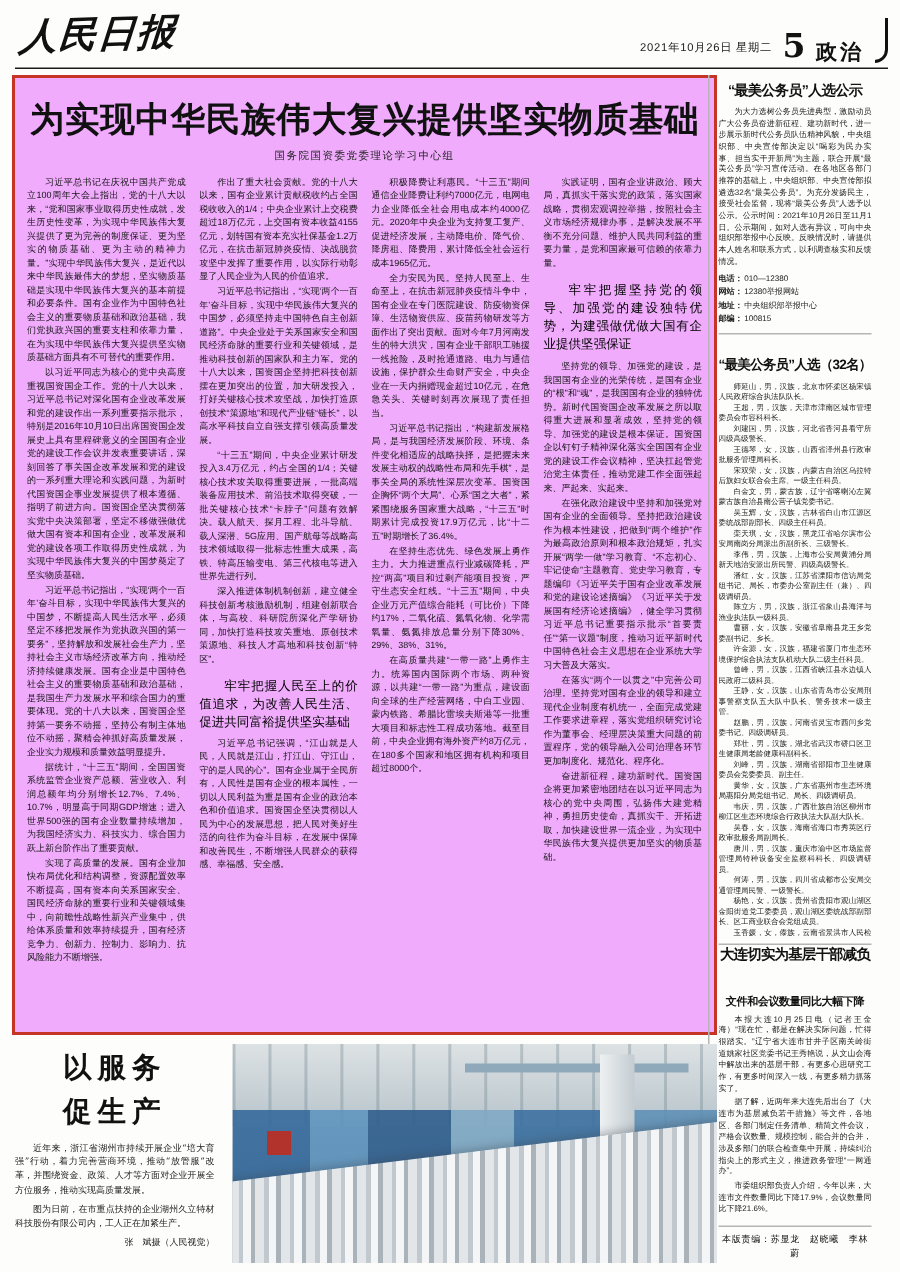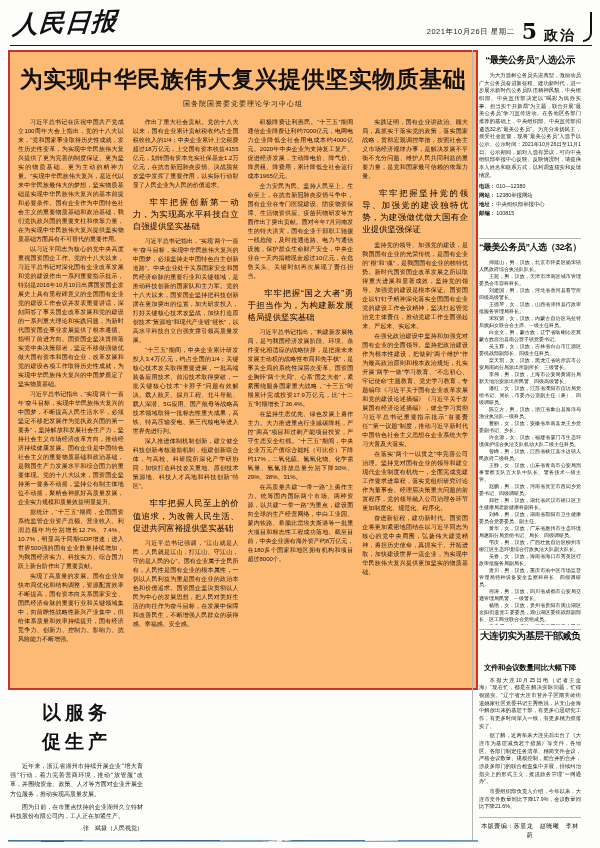--- a/index.html
+++ b/index.html
@@ -13,46 +13,46 @@
   
   .header{position:absolute;left:10px;right:8px;top:4px;height:42px;border-bottom:1.5px solid #1a1a1a;}
   .masthead{position:absolute;left:2px;bottom:4px;font-family:"DejaVu Serif",serif;font-weight:bold;font-style:italic;font-size:25px;letter-spacing:1px;transform:skewX(-6deg) rotate(-2deg);transform-origin:left bottom;}
   .header-right{position:absolute;right:0;bottom:3px;display:flex;align-items:flex-end;gap:7px;margin-left:28px;}
   .date{font-size:7.5px;color:#222;padding-bottom:5px;letter-spacing:.5px;}
   .pageno{font-family:"DejaVu Serif",serif;font-size:22px;font-weight:bold;line-height:1;}
   .section{font-family:"DejaVu Serif",serif;font-size:14px;font-weight:bold;line-height:1;letter-spacing:2px;}
   .corner{width:9px;height:30px;border-right:2.5px solid #111;border-bottom:2.5px solid #111;border-radius:0 0 11px 0;}
 
   
-  .article{position:absolute;left:8px;top:50px;width:470px;height:640px;border:2px solid var(--accent_red);padding:4px 8px;overflow:hidden;background:#fdba74;}
+  .article{position:absolute;left:8px;top:50px;width:470px;height:640px;border:2px solid var(--accent_red);padding:4px 8px;overflow:hidden;background:#f0abfc;}
   .article h1{font-size:23px;font-weight:900;text-align:center;letter-spacing:.5px;margin:9px 0 5px;line-height:1.25;}
   .byline{font-size:7px;text-align:center;color:#222;margin-bottom:9px;letter-spacing:1px;}
   .cols{display:flex;gap:9px;height:556px;overflow:hidden;}
   .col{flex:1 1 0;overflow:hidden;}
   .blk.p{font-size:6px;line-height:1.5;text-align:justify;text-indent:2em;margin-bottom:1px;color:#141414;}
   .blk.h{font-size:8.4px;line-height:1.45;font-weight:normal;text-align:justify;text-indent:2em;margin:6px 0 5px;color:#000;}
 
   
   .sidebar{position:absolute;left:472px;top:50px;width:110px;height:792px;border-left:1px solid var(--divider);padding:2px 1px 2px 6px;display:flex;flex-direction:column;overflow:hidden;}
   .sb h2{text-align:center;font-weight:bold;}
   .notice h2{font-size:9.5px;letter-spacing:-.5px;margin:2px 0 5px;}
   .sp{font-size:5.3px;line-height:1.45;text-align:justify;text-indent:2em;margin-bottom:2px;color:#1a1a1a;}
   .contacts{margin:3px 0 4px;}
   .contact{font-size:5.4px;line-height:1.65;color:#1a1a1a;}
   .contact b{font-weight:bold;margin-right:1px;}
-  .roster{border-top:1px solid var(--divider);margin-top:16px;padding-top:2px;flex:1 1 0;overflow:hidden;}
+  .roster{border-top:1px solid var(--divider);margin-top:0;padding-top:14px;flex:1 1 0;overflow:hidden;}
   .roster h2{font-size:9px;letter-spacing:-.5px;margin-bottom:5px;}
   .re{font-size:5px;line-height:1.4;text-align:justify;text-indent:2em;color:#1a1a1a;}
   .newsbox{border-top:1px solid var(--divider);margin-top:4px;padding-top:0;}
   .newsbox h2{font-size:9.6px;letter-spacing:-.5px;margin-bottom:3px;}
   .newsbox h3{font-size:7.4px;font-weight:bold;text-align:center;margin-bottom:4px;letter-spacing:-.3px;margin-top:20px;}
   .editors{border-top:1px solid var(--divider);margin-top:4px;padding-top:4px;font-size:6px;text-align:center;letter-spacing:.5px;color:#111;}
 
   
-  .photo-section{position:absolute;left:8px;top:696px;width:470px;height:146px;display:flex;gap:7px;flex-direction:column;}
+  .photo-section{position:absolute;left:8px;top:696px;width:470px;height:146px;display:flex;gap:7px;}
   .photo-text{width:140px;padding:2px 5px 0 2px;}
   .ptitle{font-family:"DejaVu Serif",serif;font-size:19px;font-weight:bold;text-align:center;letter-spacing:4px;line-height:1.55;}
   .cap{font-family:"DejaVu Serif",serif;font-size:6px;line-height:1.55;text-align:justify;text-indent:2em;color:#222;margin-top:4px;}
   .credit{font-family:"DejaVu Serif",serif;font-size:6px;text-align:right;margin-top:3px;color:#222;}
   .photo{flex:1;position:relative;overflow:hidden;background:linear-gradient(180deg,#d3dadd 0%,#bcc8ce 22%,#a3b7c1 40%,#93aab6 55%);}
   .ph-ceiling{position:absolute;left:0;top:0;width:100%;height:38%;background:repeating-linear-gradient(90deg,rgba(110,130,142,.35) 0 2px,transparent 2px 24px),linear-gradient(180deg,#dde2e4,#b7c4cb);}
   .ph-beam{position:absolute;left:48%;top:9%;width:46%;height:4%;background:#8fa9ba;}
   .ph-machines{position:absolute;left:0;top:30%;width:100%;height:34%;background:linear-gradient(90deg,#33689b 0 16%,#5d93bd 16% 28%,#2d5c8c 28% 45%,#7fa9c4 45% 58%,#3a6f9f 58% 76%,#5d8fb6 76% 100%);opacity:.88;}
   .ph-pillar{position:absolute;right:17%;top:5%;width:7%;height:48%;background:linear-gradient(90deg,#eef1f2,#c3ccd1);}
   .ph-red{position:absolute;left:7%;top:40%;width:5%;height:11%;background:#b2332c;}
@@ -81,32 +81,30 @@
 
       <div class="blk p">习近平总书记在庆祝中国共产党成立100周年大会上指出，党的十八大以来，“党和国家事业取得历史性成就，发生历史性变革，为实现中华民族伟大复兴提供了更为完善的制度保证、更为坚实的物质基础、更为主动的精神力量。”实现中华民族伟大复兴，是近代以来中华民族最伟大的梦想，坚实物质基础是实现中华民族伟大复兴的基本前提和必要条件。国有企业作为中国特色社会主义的重要物质基础和政治基础，我们党执政兴国的重要支柱和依靠力量，在为实现中华民族伟大复兴提供坚实物质基础方面具有不可替代的重要作用。</div>
           <div class="blk p">以习近平同志为核心的党中央高度重视国资国企工作。党的十八大以来，习近平总书记对深化国有企业改革发展和党的建设作出一系列重要指示批示，特别是2016年10月10日出席国资国企发展史上具有里程碑意义的全国国有企业党的建设工作会议并发表重要讲话，深刻回答了事关国企改革发展和党的建设的一系列重大理论和实践问题，为新时代国资国企事业发展提供了根本遵循、指明了前进方向。国资国企坚决贯彻落实党中央决策部署，坚定不移做强做优做大国有资本和国有企业，改革发展和党的建设各项工作取得历史性成就，为实现中华民族伟大复兴的中国梦奠定了坚实物质基础。</div>
           <div class="blk p">习近平总书记指出，“实现‘两个一百年’奋斗目标，实现中华民族伟大复兴的中国梦，不断提高人民生活水平，必须坚定不移把发展作为党执政兴国的第一要务”，坚持解放和发展社会生产力，坚持社会主义市场经济改革方向，推动经济持续健康发展。国有企业是中国特色社会主义的重要物质基础和政治基础，是我国生产力发展水平和综合国力的重要体现。党的十八大以来，国资国企坚持第一要务不动摇，坚持公有制主体地位不动摇，聚精会神抓好高质量发展，企业实力规模和质量效益明显提升。</div>
           <div class="blk p">据统计，“十三五”期间，全国国资系统监管企业资产总额、营业收入、利润总额年均分别增长12.7%、7.4%、10.7%，明显高于同期GDP增速；进入世界500强的国有企业数量持续增加，为我国经济实力、科技实力、综合国力跃上新台阶作出了重要贡献。</div>
           <div class="blk p">实现了高质量的发展。国有企业加快布局优化和结构调整，资源配置效率不断提高，国有资本向关系国家安全、国民经济命脉的重要行业和关键领域集中，向前瞻性战略性新兴产业集中，供给体系质量和效率持续提升，国有经济竞争力、创新力、控制力、影响力、抗风险能力不断增强。</div>
         </div>
       <div class="col">
 
       <div class="blk p">作出了重大社会贡献。党的十八大以来，国有企业累计贡献税收约占全国税收收入的1/4；中央企业累计上交税费超过18万亿元，上交国有资本收益4155亿元，划转国有资本充实社保基金1.2万亿元，在抗击新冠肺炎疫情、决战脱贫攻坚中发挥了重要作用，以实际行动彰显了人民企业为人民的价值追求。</div>
-          <div class="blk h">牢牢把握创新第一动力，为实现高水平科技自立自强提供坚实基础</div>
           <div class="blk p">习近平总书记指出，“实现‘两个一百年’奋斗目标，实现中华民族伟大复兴的中国梦，必须坚持走中国特色自主创新道路”。中央企业处于关系国家安全和国民经济命脉的重要行业和关键领域，是推动科技创新的国家队和主力军。党的十八大以来，国资国企坚持把科技创新摆在更加突出的位置，加大研发投入，打好关键核心技术攻坚战，加快打造原创技术“策源地”和现代产业链“链长”，以高水平科技自立自强支撑引领高质量发展。</div>
           <div class="blk p">“十三五”期间，中央企业累计研发投入3.4万亿元，约占全国的1/4；关键核心技术攻关取得重要进展，一批高端装备应用技术、前沿技术取得突破，一批关键核心技术“卡脖子”问题有效解决。载人航天、探月工程、北斗导航、载人深潜、5G应用、国产航母等战略高技术领域取得一批标志性重大成果，高铁、特高压输变电、第三代核电等进入世界先进行列。</div>
           <div class="blk p">深入推进体制机制创新，建立健全科技创新考核激励机制，组建创新联合体，与高校、科研院所深化产学研协同，加快打造科技攻关重地、原创技术策源地、科技人才高地和科技创新“特区”。</div>
           <div class="blk h">牢牢把握人民至上的价值追求，为改善人民生活、促进共同富裕提供坚实基础</div>
           <div class="blk p">习近平总书记强调，“江山就是人民，人民就是江山，打江山、守江山，守的是人民的心”。国有企业属于全民所有，人民性是国有企业的根本属性，一切以人民利益为重是国有企业的政治本色和价值追求。国资国企坚决贯彻以人民为中心的发展思想，把人民对美好生活的向往作为奋斗目标，在发展中保障和改善民生，不断增强人民群众的获得感、幸福感、安全感。</div>
         </div>
       <div class="col">
 
       <div class="blk p">积极降费让利惠民。“十三五”期间通信企业降费让利约7000亿元，电网电力企业降低全社会用电成本约4000亿元。2020年中央企业为支持复工复产、促进经济发展，主动降电价、降气价、降房租、降费用，累计降低全社会运行成本1965亿元。</div>
           <div class="blk p">全力安民为民。坚持人民至上、生命至上，在抗击新冠肺炎疫情斗争中，国有企业在专门医院建设、防疫物资保障、生活物资供应、疫苗药物研发等方面作出了突出贡献。面对今年7月河南发生的特大洪灾，国有企业干部职工驰援一线抢险，及时抢通道路、电力与通信设施，保护群众生命财产安全，中央企业在一天内捐赠现金超过10亿元，在危急关头、关键时刻再次展现了责任担当。</div>
-          <div class="blk h">牢牢把握“国之大者”勇于担当作为，为构建新发展格局提供坚实基础</div>
           <div class="blk p">习近平总书记指出，“构建新发展格局，是与我国经济发展阶段、环境、条件变化相适应的战略抉择，是把握未来发展主动权的战略性布局和先手棋”，是事关全局的系统性深层次变革。国资国企胸怀“两个大局”、心系“国之大者”，紧紧围绕服务国家重大战略，“十三五”时期累计完成投资17.9万亿元，比“十二五”时期增长了36.4%。</div>
           <div class="blk p">在坚持生态优先、绿色发展上勇作主力。大力推进重点行业减碳降耗，严控“两高”项目和过剩产能项目投资，严守生态安全红线。“十三五”期间，中央企业万元产值综合能耗（可比价）下降约17%，二氧化硫、氮氧化物、化学需氧量、氨氮排放总量分别下降30%、29%、38%、31%。</div>
           <div class="blk p">在高质量共建“一带一路”上勇作主力。统筹国内国际两个市场、两种资源，以共建“一带一路”为重点，建设面向全球的生产经营网络，中白工业园、蒙内铁路、希腊比雷埃夫斯港等一批重大项目和标志性工程成功落地。截至目前，中央企业拥有海外资产约8万亿元，在180多个国家和地区拥有机构和项目超过8000个。</div>
         </div>
       <div class="col">
 
       <div class="blk p">实践证明，国有企业讲政治、顾大局，真抓实干落实党的政策，落实国家战略，贯彻宏观调控举措，按照社会主义市场经济规律办事，是解决发展不平衡不充分问题、维护人民共同利益的重要力量，是党和国家最可信赖的依靠力量。</div>
           <div class="blk h">牢牢把握坚持党的领导、加强党的建设独特优势，为建强做优做大国有企业提供坚强保证</div>
           <div class="blk p">坚持党的领导、加强党的建设，是我国国有企业的光荣传统，是国有企业的“根”和“魂”，是我国国有企业的独特优势。新时代国资国企改革发展之所以取得重大进展和显著成效，坚持党的领导、加强党的建设是根本保证。国资国企以钉钉子精神深化落实全国国有企业党的建设工作会议精神，坚决扛起管党治党主体责任，推动党建工作全面强起来、严起来、实起来。</div>
           <div class="blk p">在强化政治建设中坚持和加强党对国有企业的全面领导。坚持把政治建设作为根本性建设，把做到“两个维护”作为最高政治原则和根本政治规矩，扎实开展“两学一做”学习教育、“不忘初心、牢记使命”主题教育、党史学习教育，专题编印《习近平关于国有企业改革发展和党的建设论述摘编》《习近平关于发展国有经济论述摘编》，健全学习贯彻习近平总书记重要指示批示“首要责任”“第一议题”制度，推动习近平新时代中国特色社会主义思想在企业系统大学习大普及大落实。</div>

